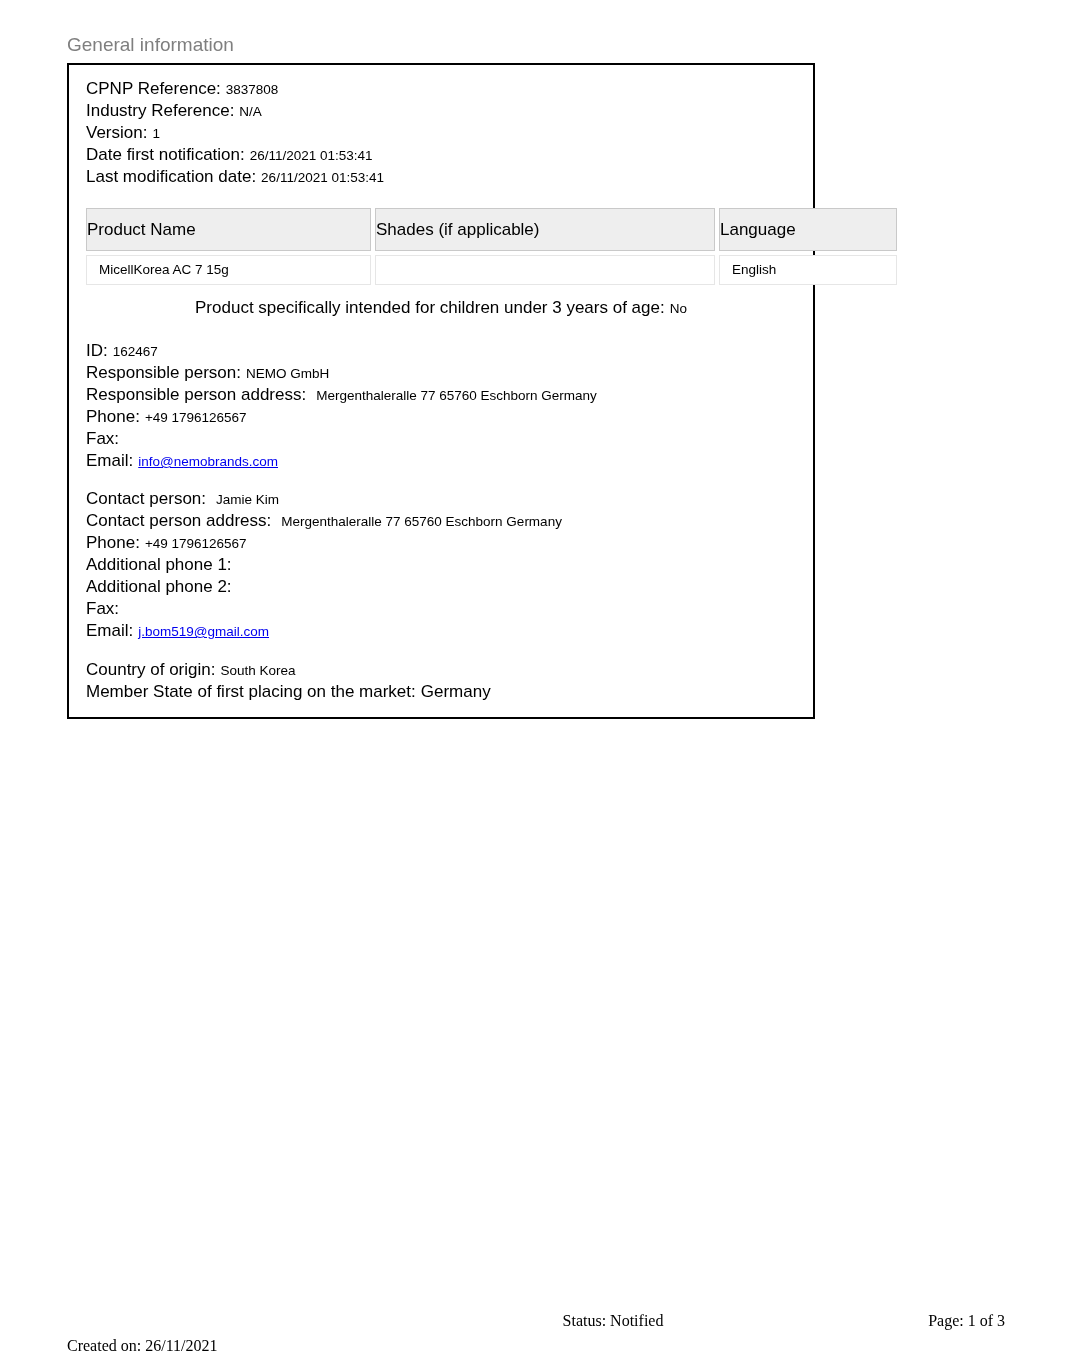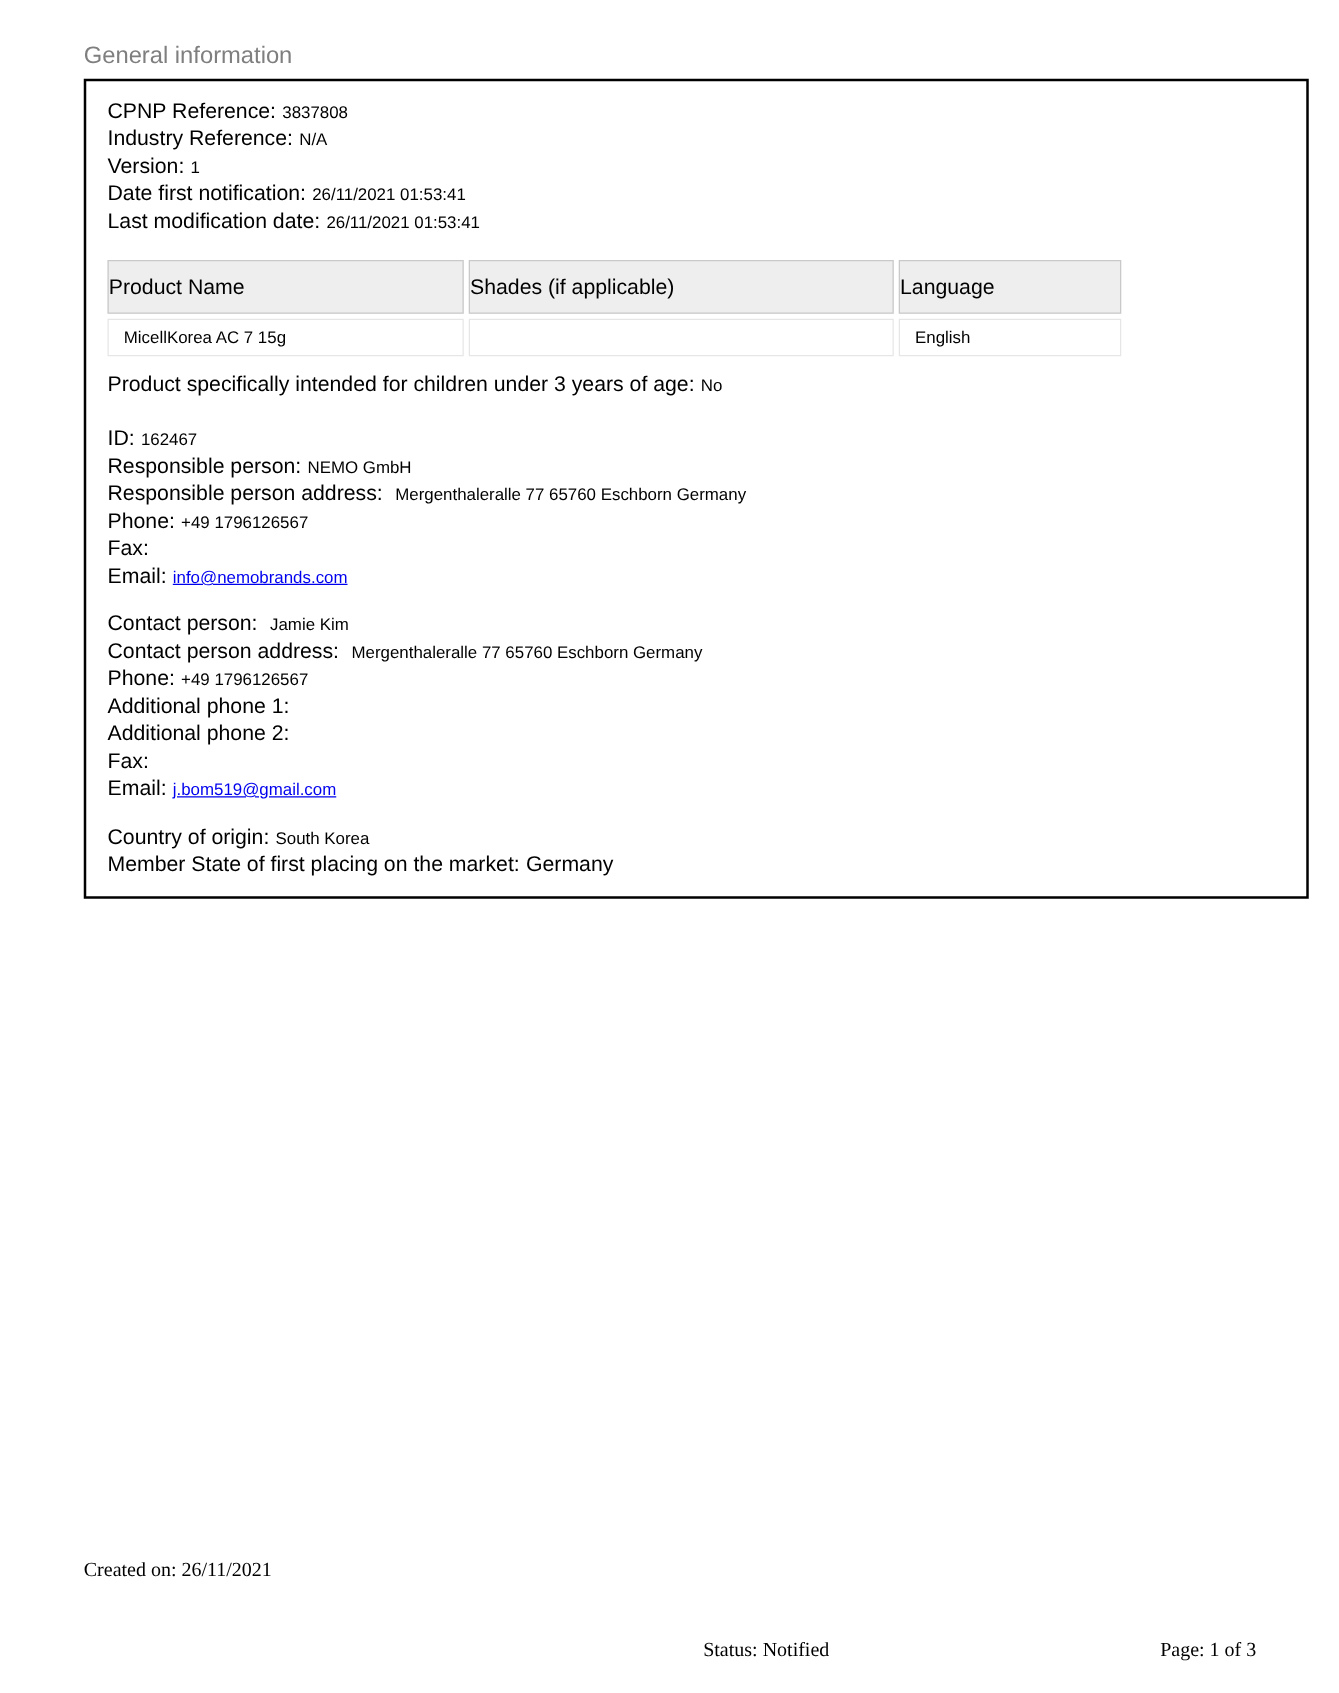--- a/index.html
+++ b/index.html
@@ -13,42 +13,42 @@
   }
   .page-heading {
     position: absolute;
     left: 67px; top: 34px;
     font-size: 19px;
     color: #7f7f7f;
   }
   .info-box {
     position: absolute;
     left: 67px; top: 63px;
-    width: 980px; height: 656px;
+    width: 748px; height: 656px;
     border: 2px solid #000;
     padding: 13px 17px 0 17px;
   }
   .line {
     font-size: 17px;
     line-height: 21px;
     white-space: nowrap;
   }
   .lbl { font-size: 17px; }
   .val { font-size: 13.5px; margin-left: 5px; }
   .val.gap2 { margin-left: 10px; }
   .val-lg { font-size: 17px; margin-left: 5px; }
   a.val {
     color: #0000EE;
     text-decoration: underline;
     cursor: pointer;
   }
   .sec { margin-top: 21px; }
   .sec-contact { margin-top: 16px; }
   .sec-origin { margin-top: 17px; }
-  .sec-children { margin-top: 8px; }
+  .sec-children { margin-top: 8px; text-align: center; }
   table.product-table {
     border-collapse: separate;
     border-spacing: 4px;
     table-layout: fixed;
     width: 819px;
     margin-left: -4px;
     margin-top: 16px;
   }
   table.product-table th {
     background: #eeeeee;
@@ -70,21 +70,21 @@
   .col-name { width: 285px; }
   .col-shades { width: 340px; }
   .col-lang { width: 178px; }
   .footer {
     position: absolute;
     left: 0; top: 0; width: 1071px;
     font-family: "Liberation Serif", serif;
     font-size: 16px;
     color: #000;
   }
-  .footer-created { position: absolute; left: 67px; top: 1248px; white-space: nowrap; }
+  .footer-created { position: absolute; left: 67px; top: 1337px; white-space: nowrap; }
   .footer-status { position: absolute; left: 613px; top: 1312px; transform: translateX(-50%); white-space: nowrap; }
   .footer-page { position: absolute; right: 66px; top: 1312px; white-space: nowrap; }
   .footer-dg { position: absolute; left: 536px; top: 1328px; transform: translateX(-50%); white-space: nowrap; margin-top: 37px; }
 </style>
 </head>
 <body>
 
 <div class="page-heading">General information</div>
 
 <div class="info-box">

